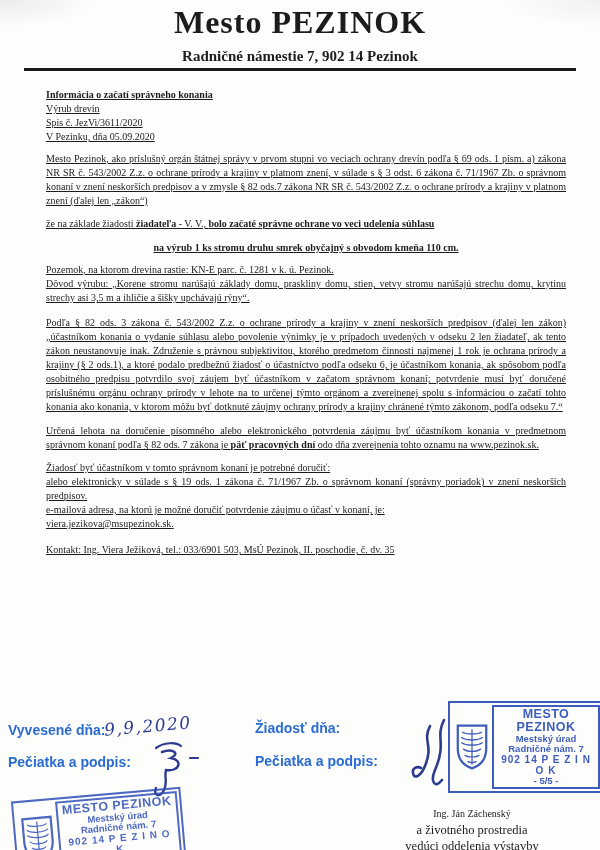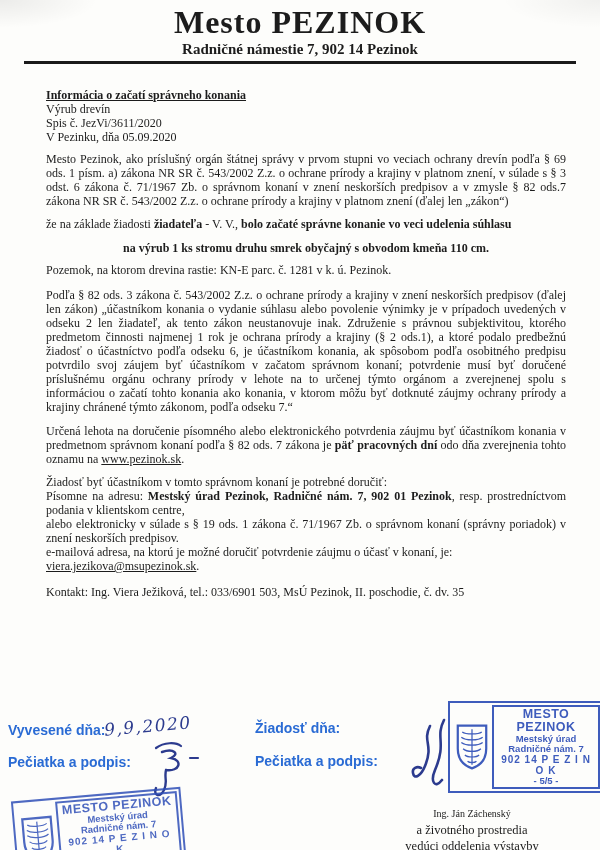--- a/index.html
+++ b/index.html
@@ -11,26 +11,26 @@
       radial-gradient(140px 40px at 0% 0%, rgba(0,0,0,0.07), rgba(0,0,0,0) 70%),
       radial-gradient(140px 40px at 100% 0%, rgba(0,0,0,0.05), rgba(0,0,0,0) 70%),
       #fdfdfb;
     overflow:hidden;
     font-family:"Liberation Serif", serif;
     color:#1c1c1c;
   }
   
   .hdr{ text-align:center; padding-top:5px; }
   .hdr-title{ font-size:32px; font-weight:bold; letter-spacing:1px; line-height:34px;}
-  .hdr-addr{ font-size:15px; font-weight:bold; line-height:18px; margin-top:1px;}
+  .hdr-addr{ font-size:15px; font-weight:bold; line-height:18px; margin-top:8px;}
   .hdr-rule{ height:3px; background:#1a1a1a; width:552px; margin:3px auto 0 auto; }
   
   .content{
     position:absolute; left:46px; top:88px; width:520px;
-    font-size:12px; line-height:14px;
+    font-size:10px; line-height:14px;text-decoration:underline;
   }
   .content p{ margin:0; text-align:justify; }
   .meta-title{ font-weight:bold; text-decoration:underline; }
   .gap4{margin-top:4px!important;} .gap8{margin-top:8px!important;}
   .gap9{margin-top:9px!important;} .gap10{margin-top:10px!important;}
   .gap11{margin-top:11px!important;} .gap12{margin-top:12px!important;}
   .center{ text-align:center!important; }
   .bold{ font-weight:bold; }
   .ul{ text-decoration:underline; }
   .noj{ text-align:left!important; }
@@ -84,32 +84,32 @@
 
   <div class="content">
     <p class="meta-title noj">Informácia o začatí správneho konania</p>
     <p class="noj">Výrub drevín</p>
     <p class="noj">Spis č. JezVi/3611/2020</p>
     <p class="noj">V Pezinku, dňa 05.09.2020</p>
 
     <p class="gap8">Mesto Pezinok, ako príslušný orgán štátnej správy v prvom stupni vo veciach ochrany drevín podľa § 69 ods. 1 písm. a) zákona NR SR č. 543/2002 Z.z. o ochrane prírody a krajiny v platnom znení, v súlade s § 3 odst. 6 zákona č. 71/1967 Zb. o správnom konaní v znení neskorších predpisov a v zmysle § 82 ods.7 zákona NR SR č. 543/2002 Z.z. o ochrane prírody a krajiny v platnom znení (ďalej len „zákon“)</p>
 
 
-    <p class="gap9"><span>že na základe žiadosti </span><span class="bold">žiadateľa</span><span> - V. V., </span><span class="bold">bolo začaté správne konanie vo veci udelenia súhlasu</span></p>
+    <p class="gap9"><span>že na základe žiadosti </span><span class="bold">žiadateľa</span><span> - V. V., </span><span class="bold">bolo začaté správne ochrane vo veci udelenia súhlasu</span></p>
 
     <p class="center bold gap10">na výrub 1 ks stromu druhu smrek obyčajný s obvodom kmeňa 110 cm.</p>
 
     <p class="gap8 noj">Pozemok, na ktorom drevina rastie: KN-E parc. č. 1281 v k. ú. Pezinok.</p>
+    <p>Dôvod výrubu: „Korene stromu narúšajú základy domu, praskliny domu, stien, vetvy stromu narúšajú strechu domu, krytinu strechy asi 3,5 m a ihličie a šišky upchávajú rýny“.</p>
 
     <p class="gap11">Podľa § 82 ods. 3 zákona č. 543/2002 Z.z. o ochrane prírody a krajiny v znení neskorších predpisov (ďalej len zákon) „účastníkom konania o vydanie súhlasu alebo povolenie výnimky je v prípadoch uvedených v odseku 2 len žiadateľ, ak tento zákon neustanovuje inak. Združenie s právnou subjektivitou, ktorého predmetom činnosti najmenej 1 rok je ochrana prírody a krajiny (§ 2 ods.1), a ktoré podalo predbežnú žiadosť o účastníctvo podľa odseku 6, je účastníkom konania, ak spôsobom podľa osobitného predpisu potvrdilo svoj záujem byť účastníkom v začatom správnom konaní; potvrdenie musí byť doručené príslušnému orgánu ochrany prírody v lehote na to určenej týmto orgánom a zverejnenej spolu s informáciou o začatí tohto konania ako konania, v ktorom môžu byť dotknuté záujmy ochrany prírody a krajiny chránené týmto zákonom, podľa odseku 7.“</p>
 
     <p class="gap10"><span>Určená lehota na doručenie písomného alebo elektronického potvrdenia záujmu byť účastníkom konania v predmetnom správnom konaní podľa § 82 ods. 7 zákona je </span><span class="bold">päť pracovných dní</span><span> odo dňa zverejnenia tohto oznamu na </span><span class="ul">www.pezinok.sk</span><span>.</span></p>
 
     <p class="gap9 noj">Žiadosť byť účastníkom v tomto správnom konaní je potrebné doručiť:</p>
-    <p><span>Písomne na adresu: </span><span class="bold">Mestský úrad Pezinok, Radničné nám. 7, 902 01 Pezinok</span><span>, resp. prostredníctvom podania v klientskom centre,</span></p>
     <p>alebo elektronicky v súlade s § 19 ods. 1 zákona č. 71/1967 Zb. o správnom konaní (správny poriadok) v znení neskorších predpisov.</p>
     <p class="noj">e-mailová adresa, na ktorú je možné doručiť potvrdenie záujmu o účasť v konaní, je:</p>
     <p class="noj"><span class="ul">viera.jezikova@msupezinok.sk</span><span>.</span></p>
 
     <p class="gap12 noj">Kontakt: Ing. Viera Ježiková, tel.: 033/6901 503, MsÚ Pezinok, II. poschodie, č. dv. 35</p>
   </div>
 
   <div class="stamp stamp-right">
     <span class="arms">
       <svg width="32" height="50" viewBox="0 0 36 52" fill="none" stroke="currentColor">

